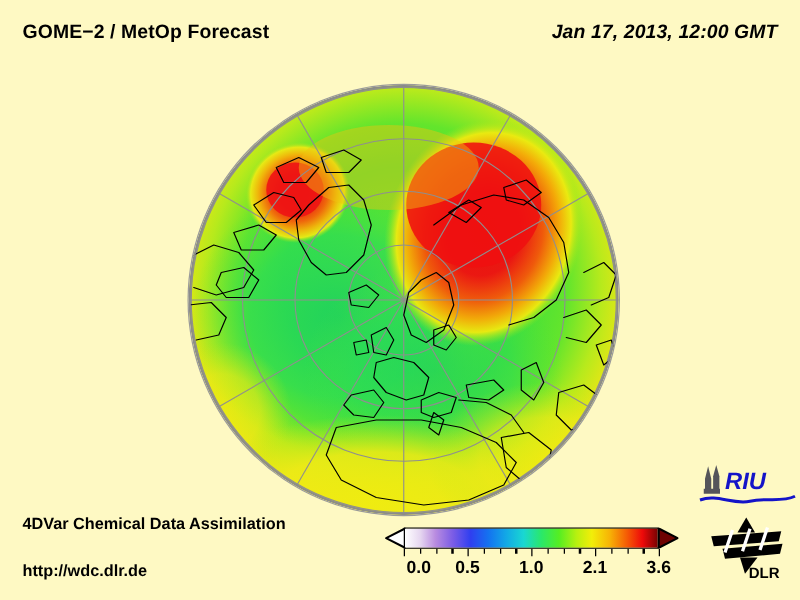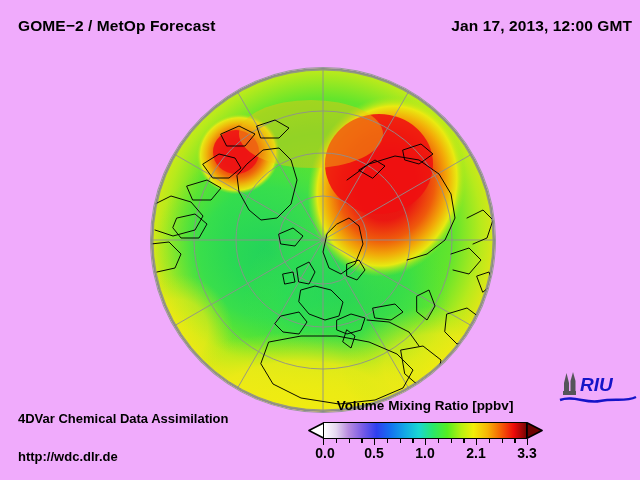--- a/index.html
+++ b/index.html
@@ -1,25 +1,25 @@
 <!DOCTYPE html>
 <html><head>
 <meta charset="utf-8">
 <style>
   html,body{margin:0;padding:0;background:#ffffff;}
   body{width:640px;height:480px;position:relative;overflow:hidden;
        font-family:"Liberation Sans",sans-serif;color:#000;}
 
-  .frame{position:absolute;inset:0;background:#f0abfc;}
+  .frame{position:absolute;inset:0;background:#fef9c3;}
 
   
   .hdr{position:absolute;font-weight:bold;font-size:15.5px;letter-spacing:.1px;white-space:nowrap;}
   #h-title   {left:18px;  top:17px;}
   #h-subtitle{left:18px;  top:41px;}
-  #h-date    {right:8px; top:17px;text-align:center;}
+  #h-date    {right:18px; top:17px;text-align:center;font-style:italic;}
   #h-region  {right:18px; top:41px;text-align:right;}
 
   
   .ftr{position:absolute;left:18px;font-weight:bold;font-size:13px;white-space:nowrap;}
   #f-l1{top:401px;margin-top:10px;}
   #f-l2{top:425px;}
   #f-l3{top:449px;}
 
   
   .globe-wrap{position:absolute;left:151px;top:68px;width:344px;height:344px;}
@@ -212,21 +212,20 @@
 
         <circle cx="172" cy="172" r="171.2" fill="none" stroke="#8b8b8b" stroke-width="1.6"></circle>
       </svg>
     </div>
   </div>
 
   <div class="ftr" id="f-l1">4DVar Chemical Data Assimilation</div>
   <div class="ftr" id="f-l3">http://wdc.dlr.de</div>
 
   <div class="cb-wrap">
-    <div class="cb-title">Volume Mixing Ratio [ppbv]</div>
 
     <div class="cb-cap" id="cb-cap-lo">
       <svg viewBox="0 0 17 17" width="17" height="17">
         <polygon points="16,0.8 16,16.2 0.9,8.5" fill="#ffffff" stroke="#000" stroke-width="1.6" stroke-linejoin="round"></polygon>
       </svg>
     </div>
 
     <div class="cb-box">
       <div class="cb-grad" id="cb-grad" style="background: linear-gradient(90deg, rgb(255, 255, 255) 0%, rgb(230, 215, 240) 6%, rgb(185, 140, 224) 12%, rgb(122, 92, 230) 19%, rgb(47, 63, 240) 26%, rgb(20, 114, 240) 33%, rgb(18, 168, 230) 40%, rgb(25, 215, 210) 47%, rgb(42, 232, 106) 54%, rgb(85, 238, 34) 61%, rgb(184, 240, 16) 68%, rgb(242, 238, 9) 74%, rgb(247, 180, 6) 81%, rgb(245, 90, 5) 88%, rgb(238, 10, 10) 94%, rgb(122, 3, 3) 100%);"></div>
     </div>
@@ -250,37 +249,55 @@
         <div class="tick minor" style="left: 114.75px;"></div>
         <div class="tick minor" style="left: 127.5px;"></div>
         <div class="tick minor" style="left: 140.25px;"></div>
         <div class="tick major" style="left: 153px;"></div>
         <div class="tick minor" style="left: 165.75px;"></div>
         <div class="tick minor" style="left: 178.5px;"></div>
         <div class="tick minor" style="left: 191.25px;"></div>
         <div class="tick major" style="left: 204px;"></div>
       </div>
     <div class="cb-labels" id="cb-labels">
-        <div class="cb-lab" style="left: 20px;">0.0</div>
+        <div class="cb-lab" style="left: 30px;">0.0</div>
         <div class="cb-lab" style="left: 69px;">0.5</div>
         <div class="cb-lab" style="left: 120px;">1.0</div>
         <div class="cb-lab" style="left: 171px;">2.1</div>
-        <div class="cb-lab" style="left: 222px;">3.3</div>
+        <div class="cb-lab" style="left: 222px;">3.6</div>
       </div>
   </div>
 
   <div class="riu">
     <svg viewBox="0 0 80 34" width="80" height="34">
 
       <g fill="#55555a">
         <path d="M6 22 L6 12 L8.5 2 L11 12 L11 22 Z"></path>
         <path d="M12.5 22 L12.5 10 L15 1 L17.5 10 L17.5 22 Z"></path>
         <rect x="5" y="20" width="13" height="4"></rect>
       </g>
 
       <text x="22" y="20" font-family="'Liberation Sans',sans-serif" font-size="19" font-weight="bold" font-style="italic" fill="#1414c8">RIU</text>
 
       <path d="M2 29 C 16 24, 28 33, 42 30 C 56 27, 68 31, 78 26" fill="none" stroke="#1414c8" stroke-width="2.4"></path>
     </svg>
   </div>
 
+  <div class="dlr">
+    <svg viewBox="0 0 68 52" width="68" height="52">
+      <g fill="#000">
+        <path d="M31 2 L38 14 L24 14 Z"></path>
+        <path d="M3 17 L59 13 L57 21 L5 25 Z"></path>
+        <path d="M12 27 L60 23 L58 31 L14 35 Z"></path>
+        <path d="M26 34 L40 34 L30 47 Z"></path>
+        <path d="M8 16 L20 16 L22 36 L10 36 Z" opacity="0"></path>
+      </g>
+
+      <g stroke="#fff" stroke-width="2.6">
+        <line x1="20" y1="12" x2="14" y2="30"></line>
+        <line x1="34" y1="11" x2="28" y2="29"></line>
+        <line x1="48" y1="10" x2="42" y2="28"></line>
+      </g>
+      <text x="33" y="50" font-family="'Liberation Sans',sans-serif" font-size="12" font-weight="bold" fill="#000">DLR</text>
+    </svg>
+  </div>
 
 </div>
 
 </body></html>

